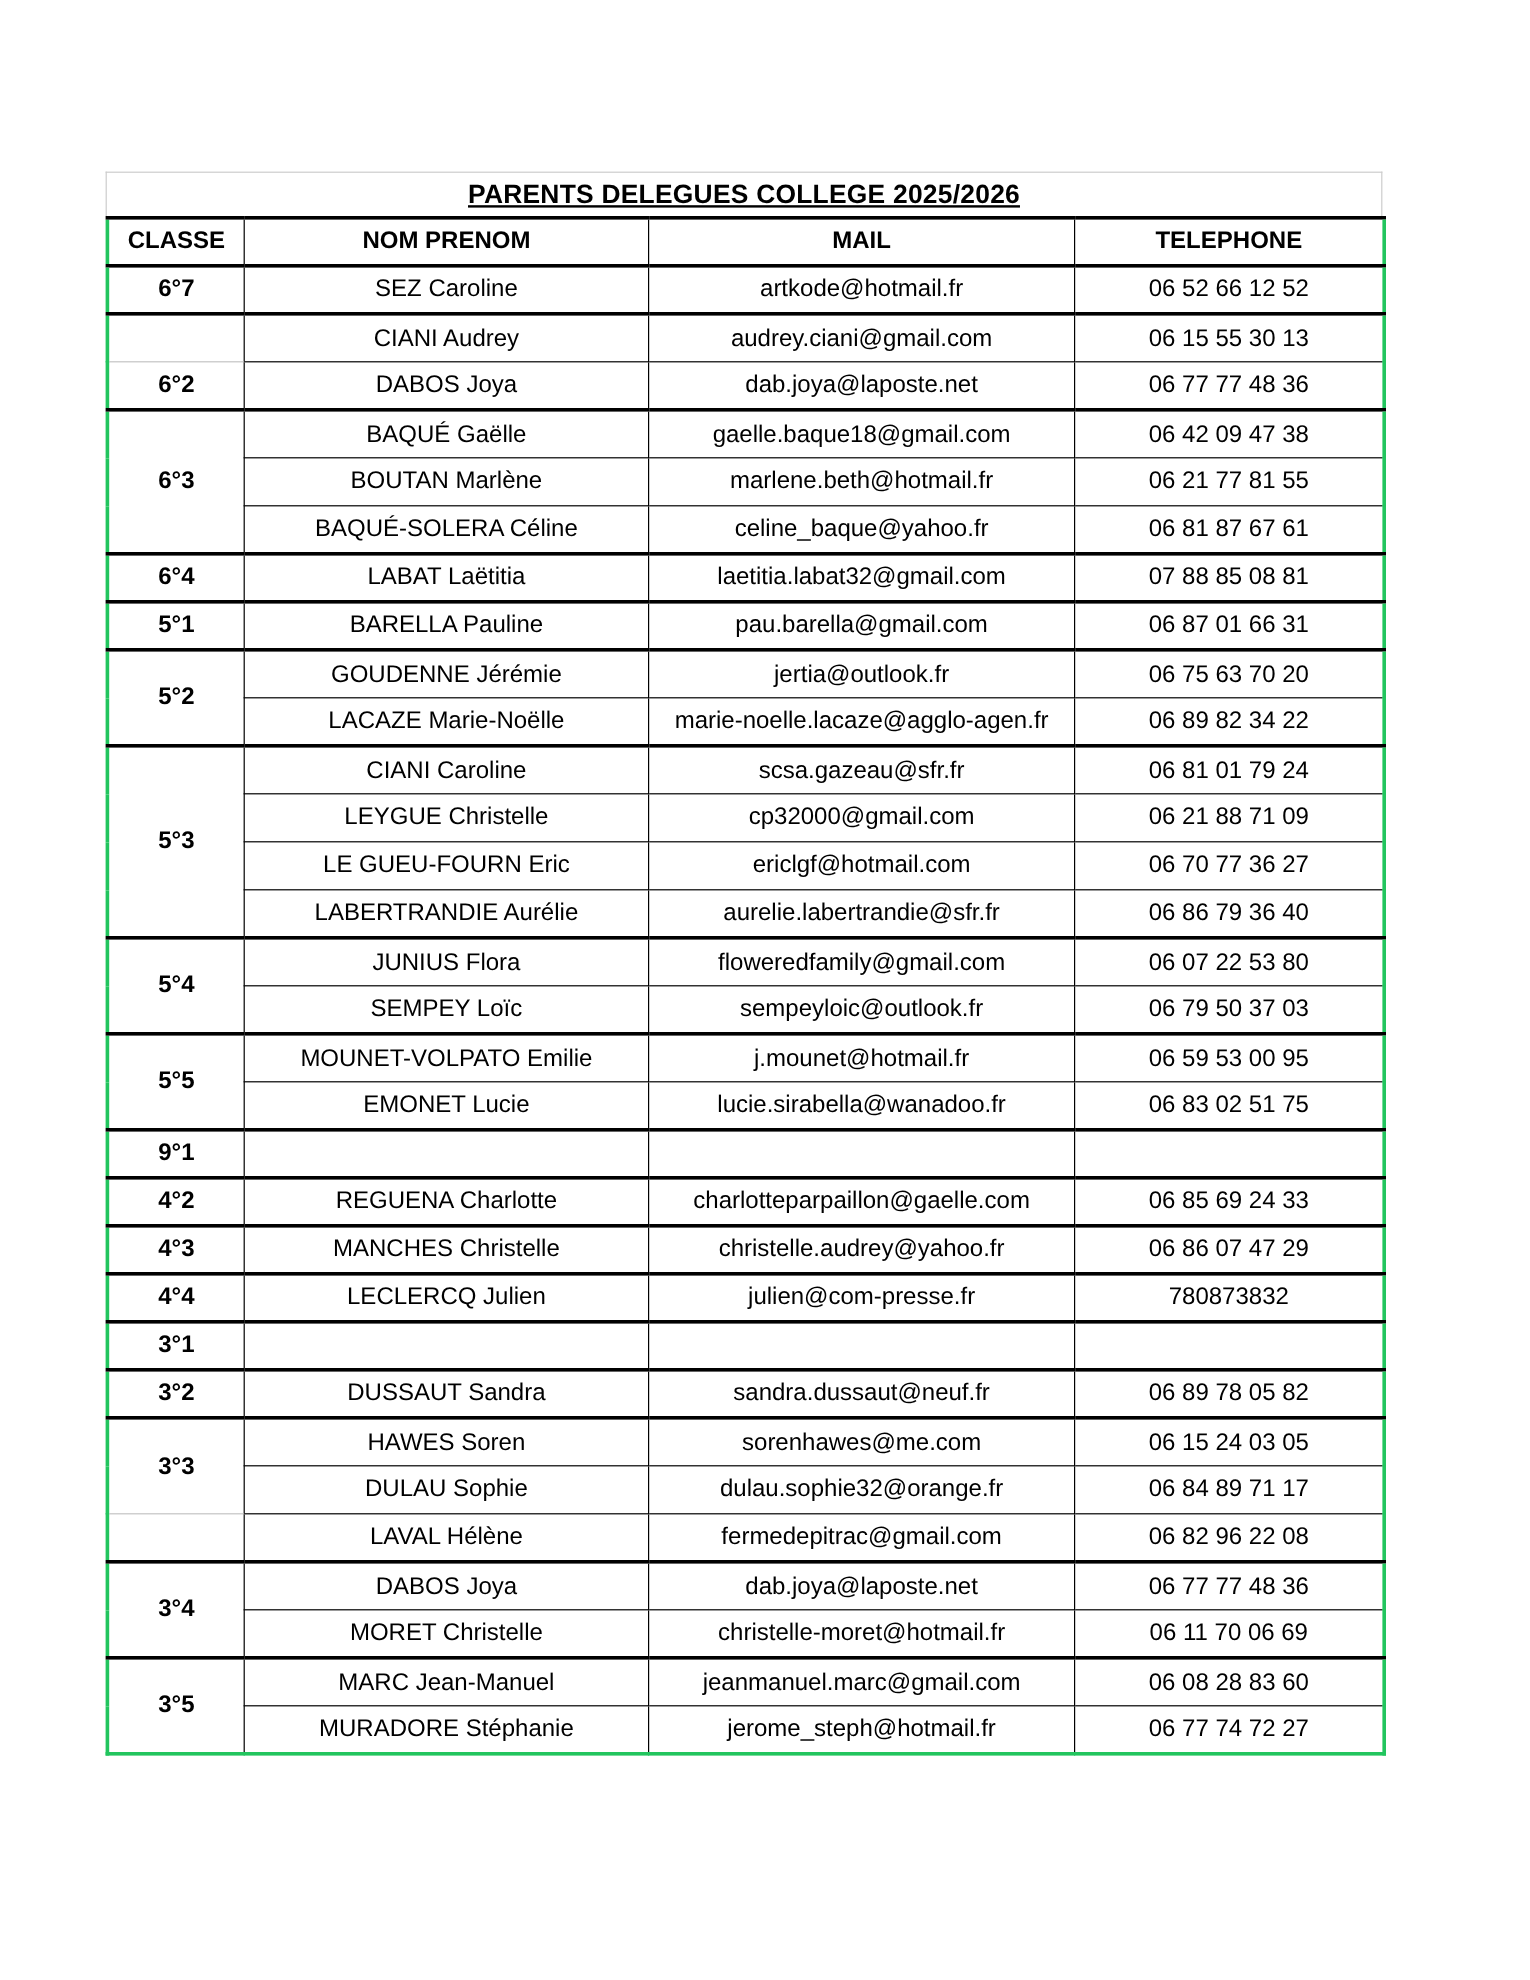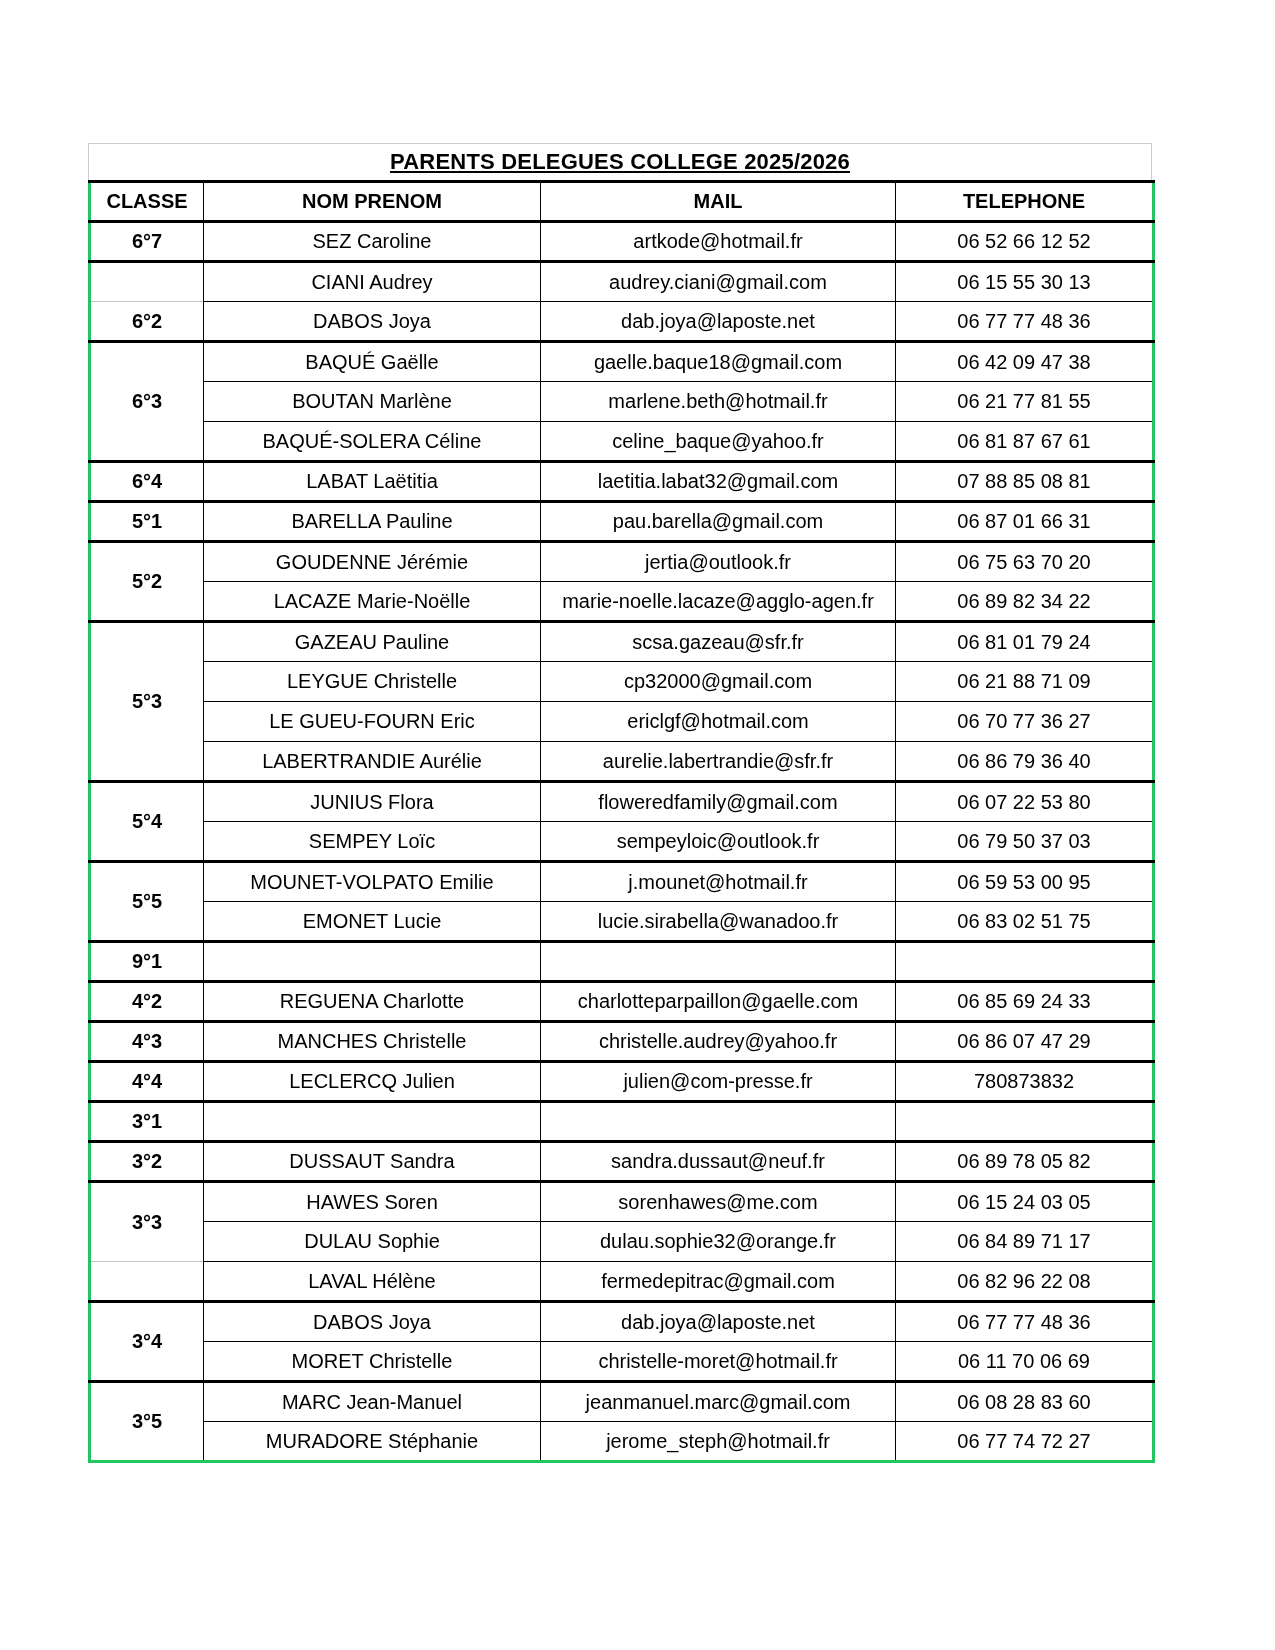--- a/index.html
+++ b/index.html
@@ -142,21 +142,21 @@
           <td class="top-thick">jertia@outlook.fr</td>
           <td class="top-thick">06 75 63 70 20</td>
         </tr>
         <tr>
           <td class="top-thin">LACAZE Marie-Noëlle</td>
           <td class="top-thin">marie-noelle.lacaze@agglo-agen.fr</td>
           <td class="top-thin">06 89 82 34 22</td>
         </tr>
         <tr>
           <td class="c-classe top-thick" rowspan="4">5°3</td>
-          <td class="top-thick">GAZEAU Pauline</td>
+          <td class="top-thick">CIANI Caroline</td>
           <td class="top-thick">scsa.gazeau@sfr.fr</td>
           <td class="top-thick">06 81 01 79 24</td>
         </tr>
         <tr>
           <td class="top-thin">LEYGUE Christelle</td>
           <td class="top-thin">cp32000@gmail.com</td>
           <td class="top-thin">06 21 88 71 09</td>
         </tr>
         <tr>
           <td class="top-thin">LE GUEU-FOURN Eric</td>

